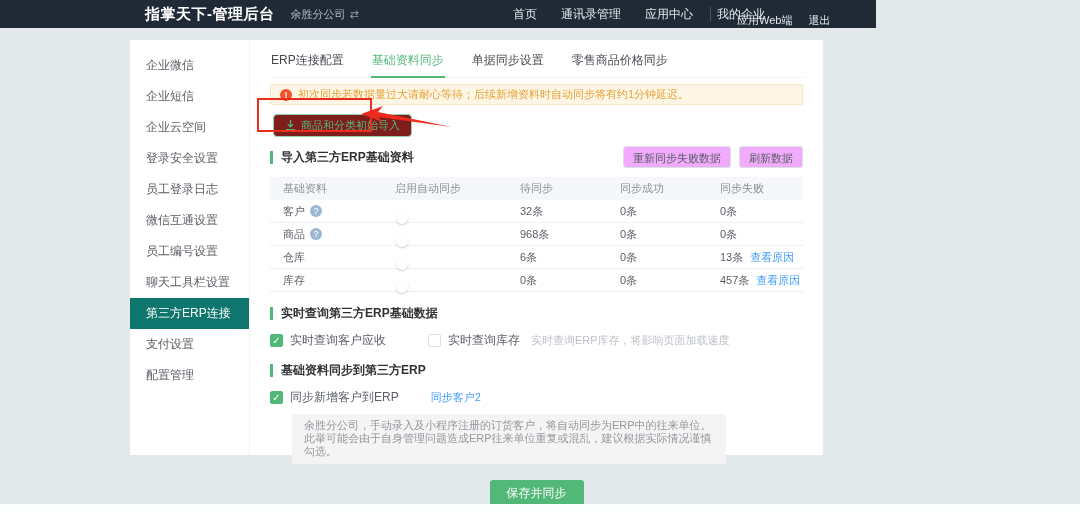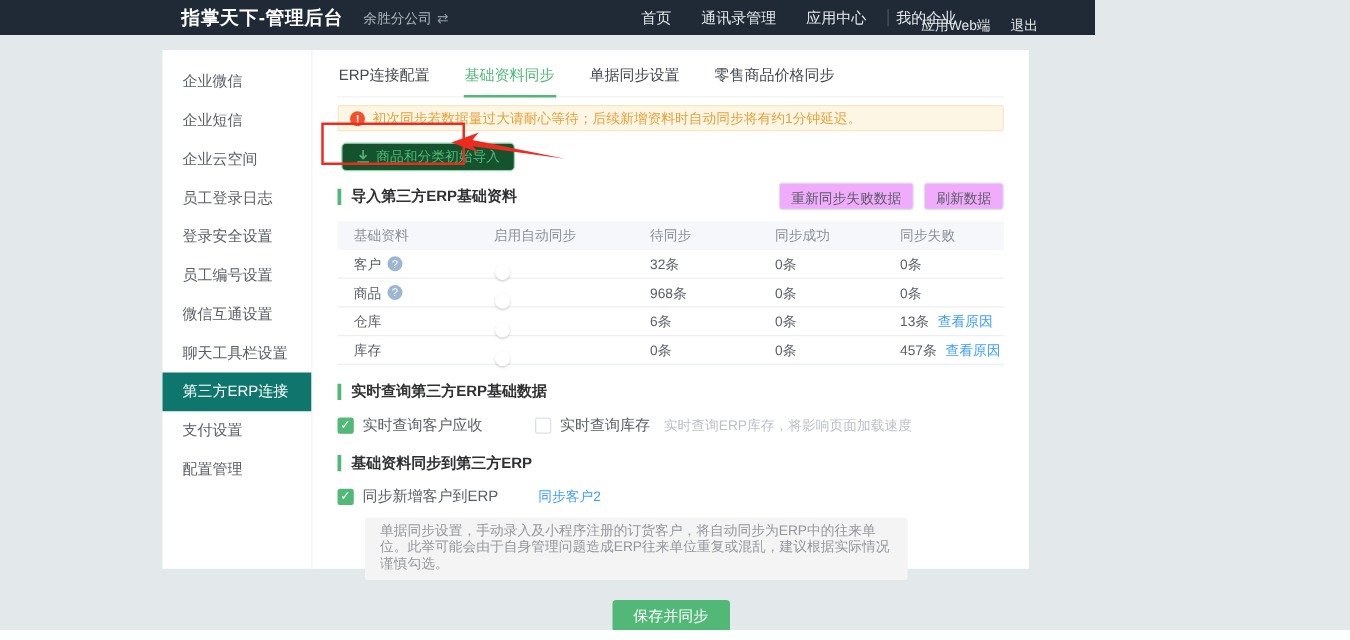--- a/index.html
+++ b/index.html
@@ -29,21 +29,21 @@
   .main { flex:1; padding:10px 20px 0 20px; position:relative; }
 
   .tabs { display:flex; gap:26px; border-bottom:1px solid #f0f2f5; }
   .tab { font-size:12px; color:#45494e; padding:2px 1px 7px; cursor:pointer; white-space:nowrap; }
   .tab.active { color:#52b878; border-bottom:2px solid #52b878; margin-bottom:-1px; }
 
   .alert { margin-top:6px; background:#fdf6e4; border:1px solid #f6e8c3; border-radius:2px; height:21px; display:flex; align-items:center; gap:6px; padding:0 9px; }
   .alert-icon { width:12px; height:12px; border-radius:50%; background:#f4502c; color:#fff; font-size:9px; font-weight:bold; line-height:12px; text-align:center; flex-shrink:0; }
   .alert-text { font-size:11px; color:#e6a23c; white-space:nowrap; }
 
-  .import-btn { margin-top:9px; margin-left:3px; display:inline-flex; align-items:center; gap:5px; border:1px solid #96d6ae; background:#14532d; color:#52b878; font-size:11px; padding:0 11px; height:23px; border-radius:4px; cursor:pointer; }
+  .import-btn { margin-top:9px; margin-left:3px; display:inline-flex; align-items:center; gap:5px; border:1px solid #96d6ae; background:#7f1d1d; color:#52b878; font-size:11px; padding:0 11px; height:23px; border-radius:4px; cursor:pointer; }
 
   .section-row { margin-top:9px; display:flex; justify-content:space-between; align-items:center; }
   .section-title { font-size:12px; font-weight:bold; color:#303133; border-left:3px solid #52b878; padding-left:8px; line-height:13px; white-space:nowrap; }
   .mini-btns { display:flex; gap:8px; }
   .mini-btn { border:1px solid #dcdfe6; background:#f0abfc; color:#5a5e66; font-size:11px; height:22px; padding:4px 9px; border-radius:3px; cursor:pointer; white-space:nowrap; }
 
   
   .table { margin-top:9px; width:100%; font-size:11px; }
   .t-row { display:flex; align-items:center; height:23px; border-bottom:1px solid #ebeef5; color:#5a5e66; }
   .t-row.head { background:#f5f7fa; color:#8d9198; border-bottom:none; }
@@ -95,24 +95,24 @@
       <a>退出</a>
     </div>
   </header>
 
   <div class="wrapper">
 
     <aside class="sidebar">
       <div class="side-item">企业微信</div>
       <div class="side-item">企业短信</div>
       <div class="side-item">企业云空间</div>
+      <div class="side-item">登录安全设置</div>
       <div class="side-item">员工登录日志</div>
-      <div class="side-item">登录安全设置</div>
+      <div class="side-item">微信互通设置</div>
       <div class="side-item">员工编号设置</div>
-      <div class="side-item">微信互通设置</div>
       <div class="side-item">聊天工具栏设置</div>
       <div class="side-item active">第三方ERP连接</div>
       <div class="side-item">支付设置</div>
       <div class="side-item">配置管理</div>
     </aside>
 
     <main class="main">
 
       <div class="tabs">
         <div class="tab">ERP连接配置</div>
@@ -216,21 +216,21 @@
 
       <div class="section-title sec-gap">基础资料同步到第三方ERP</div>
 
       <div class="cb-row">
         <span class="checkbox checked">✓</span>
         <span>同步新增客户到ERP</span>
         <span style="width:18px"></span>
         <a class="link">同步客户2</a>
       </div>
 
-      <div class="note-box">单据同步设置，手动录入及小程序注册的订货客户，将自动同步为ERP中的往来单位。此举可能会由于自身管理问题造成ERP往来单位重复或混乱，建议根据实际情况谨慎勾选。</div>
+      <div class="note-box">余胜分公司，手动录入及小程序注册的订货客户，将自动同步为ERP中的往来单位。此举可能会由于自身管理问题造成ERP往来单位重复或混乱，建议根据实际情况谨慎勾选。</div>
 
       <button class="save-btn">保存并同步</button>
 
     </main>
   </div>
 
   <svg class="annotation" viewBox="0 0 1080 512">
     <rect x="258" y="99" width="113" height="32" fill="none" stroke="#ed2b1f" stroke-width="2"></rect>
     <polygon points="361,114 383,106 378,112 452,127 378,117 383,122" fill="#ed2b1f"></polygon>
   </svg>

